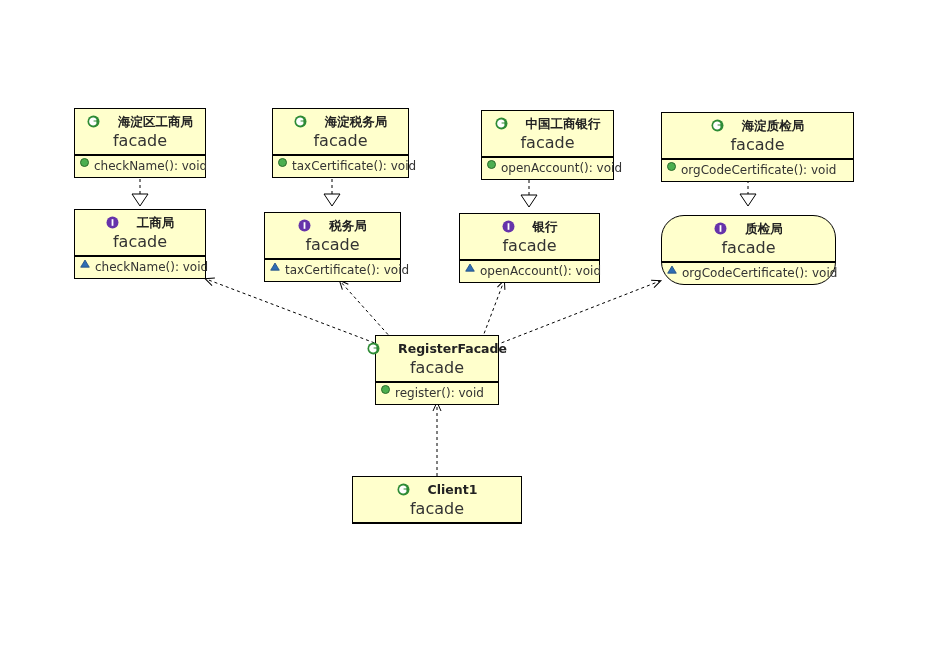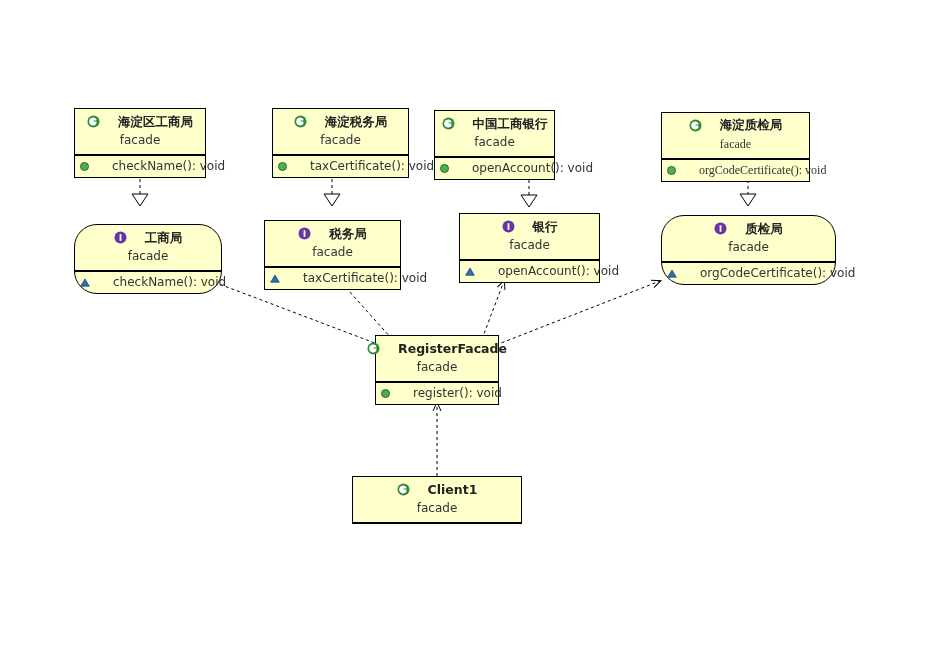--- a/index.html
+++ b/index.html
@@ -49,35 +49,34 @@
     gap: 18px;
     white-space: nowrap;
   }
   .uml-title-text {
     font-size: 12.5px;
     font-weight: bold;
     color: #222222;
     line-height: 15px;
   }
   .uml-stereotype {
-    font-size: 12px;
+    font-size: 16px;
     color: #333333;
     line-height: 15px;
     margin-top: 4px;
     text-align: center;
   }
   .uml-members {
     box-sizing: border-box;
     border-top: 1px solid #000000;
     padding: 2px 5px 3px 5px;
   }
   .uml-member {
     display: flex;
-    align-items: center;
-    gap: 23px;
+    gap: 5px;
     white-space: nowrap;
     font-size: 12px;
     color: #333333;
     line-height: 16px;
   }
   .member-text { color: #333333; }
   .member-text.static-underline { text-decoration: underline; }
 
   
   .icon {
@@ -177,21 +176,21 @@
         <span class="icon icon-pubmethod">
           <svg viewBox="0 0 9 9" width="9" height="9" xmlns="http://www.w3.org/2000/svg">
             <circle cx="4.5" cy="4.5" r="4" fill="#4caf50" stroke="#2b6b2b" stroke-width="1"></circle>
           </svg>
         </span>
         <span class="member-text">taxCertificate(): void</span>
       </div>
     </div>
   </div>
 
-  <div class="uml-box" style="left:434px; top:110px; width:121px;">
+  <div class="uml-box" style="left:481px; top:110px; width:133px;">
     <div class="uml-head">
       <div class="uml-title">
         <span class="icon icon-class">
           <svg viewBox="0 0 13 13" width="13" height="13" xmlns="http://www.w3.org/2000/svg">
             <circle cx="6.5" cy="6.5" r="6" fill="#2e8b35"></circle>
             <path d="M9.4 4.2 A4 4 0 1 0 9.4 8.8 L9.4 6.6 L6.6 6.6 L6.6 5.4 L9.4 5.4 Z" fill="#ffffff"></path>
           </svg>
         </span>
         <span class="uml-title-text">中国工商银行</span>
       </div>
@@ -202,21 +201,21 @@
         <span class="icon icon-pubmethod">
           <svg viewBox="0 0 9 9" width="9" height="9" xmlns="http://www.w3.org/2000/svg">
             <circle cx="4.5" cy="4.5" r="4" fill="#4caf50" stroke="#2b6b2b" stroke-width="1"></circle>
           </svg>
         </span>
         <span class="member-text">openAccount(): void</span>
       </div>
     </div>
   </div>
 
-  <div class="uml-box" style="left:661px; top:112px; width:149px;font-family:Liberation Serif, serif;">
+  <div class="uml-box" style="left:661px; top:112px; width:193px;">
     <div class="uml-head">
       <div class="uml-title">
         <span class="icon icon-class">
           <svg viewBox="0 0 13 13" width="13" height="13" xmlns="http://www.w3.org/2000/svg">
             <circle cx="6.5" cy="6.5" r="6" fill="#2e8b35"></circle>
             <path d="M9.4 4.2 A4 4 0 1 0 9.4 8.8 L9.4 6.6 L6.6 6.6 L6.6 5.4 L9.4 5.4 Z" fill="#ffffff"></path>
           </svg>
         </span>
         <span class="uml-title-text">海淀质检局</span>
       </div>
@@ -227,21 +226,21 @@
         <span class="icon icon-pubmethod">
           <svg viewBox="0 0 9 9" width="9" height="9" xmlns="http://www.w3.org/2000/svg">
             <circle cx="4.5" cy="4.5" r="4" fill="#4caf50" stroke="#2b6b2b" stroke-width="1"></circle>
           </svg>
         </span>
         <span class="member-text">orgCodeCertificate(): void</span>
       </div>
     </div>
   </div>
 
-  <div class="uml-box" style="left:74px; top:224px; width:148px;border-radius:23px;">
+  <div class="uml-box" style="left:74px; top:209px; width:132px;">
     <div class="uml-head">
       <div class="uml-title">
         <span class="icon icon-interface">
           <svg viewBox="0 0 13 13" width="13" height="13" xmlns="http://www.w3.org/2000/svg">
             <circle cx="6.5" cy="6.5" r="6" fill="#6633aa"></circle>
             <rect x="5.6" y="3.2" width="1.8" height="6.6" fill="#ffffff"></rect>
           </svg>
         </span>
         <span class="uml-title-text">工商局</span>
       </div>
@@ -252,21 +251,21 @@
         <span class="icon icon-absmethod">
           <svg viewBox="0 0 10 9" width="10" height="9" xmlns="http://www.w3.org/2000/svg">
             <path d="M5 1 L9.3 8.2 L0.7 8.2 Z" fill="#2e6db4" stroke="#1d4a80" stroke-width="0.8"></path>
           </svg>
         </span>
         <span class="member-text">checkName(): void</span>
       </div>
     </div>
   </div>
 
-  <div class="uml-box" style="left:264px; top:212px; width:137px;margin-top:8px;">
+  <div class="uml-box" style="left:264px; top:212px; width:137px;">
     <div class="uml-head">
       <div class="uml-title">
         <span class="icon icon-interface">
           <svg viewBox="0 0 13 13" width="13" height="13" xmlns="http://www.w3.org/2000/svg">
             <circle cx="6.5" cy="6.5" r="6" fill="#6633aa"></circle>
             <rect x="5.6" y="3.2" width="1.8" height="6.6" fill="#ffffff"></rect>
           </svg>
         </span>
         <span class="uml-title-text">税务局</span>
       </div>

